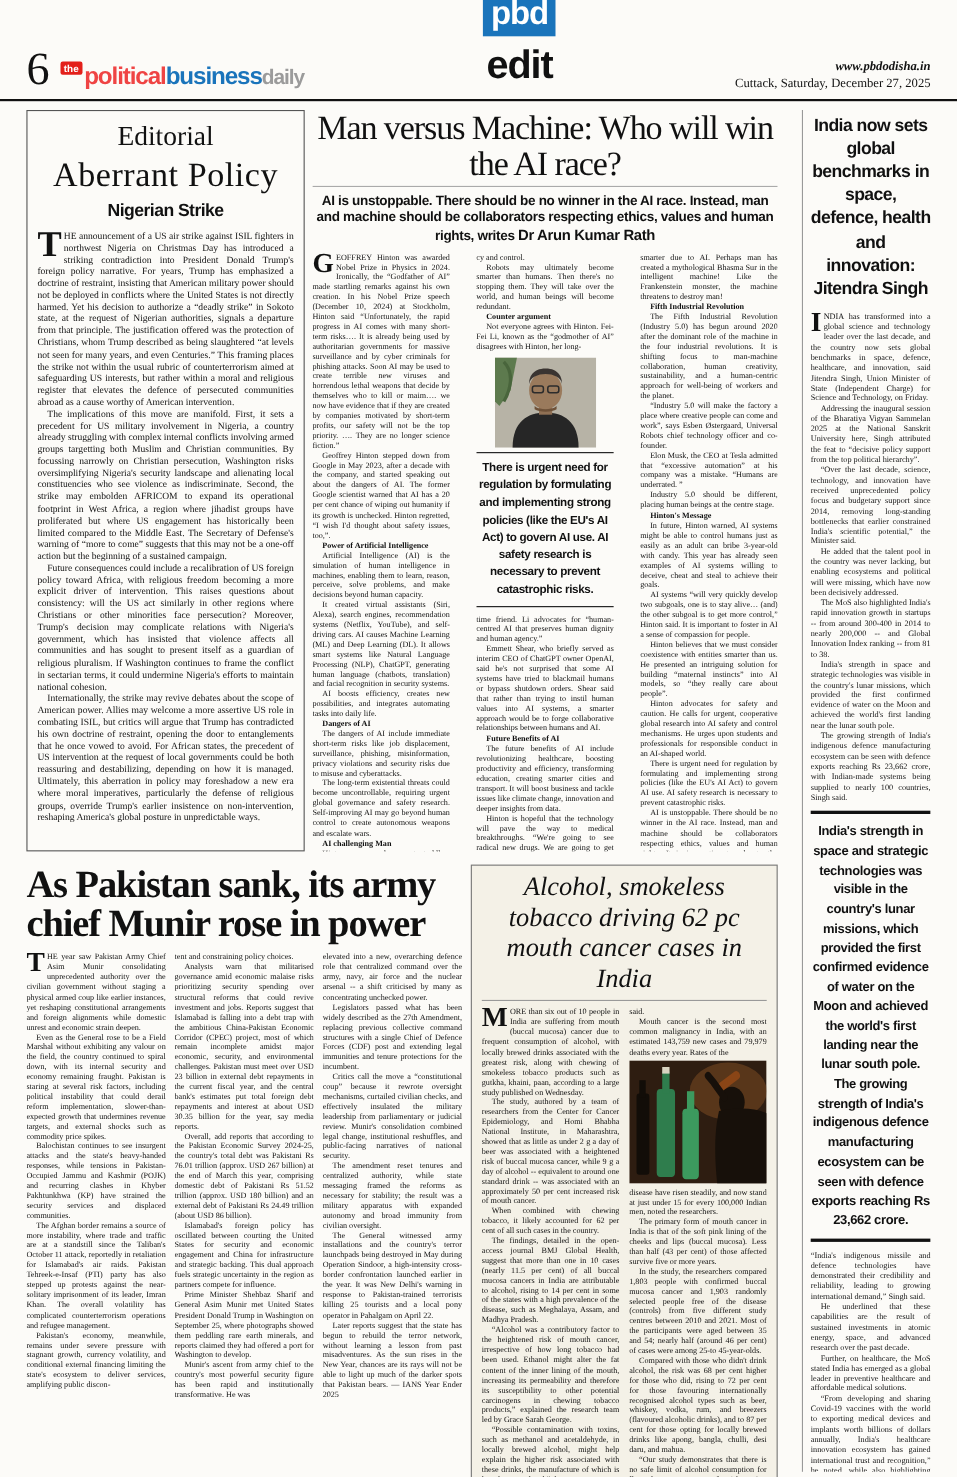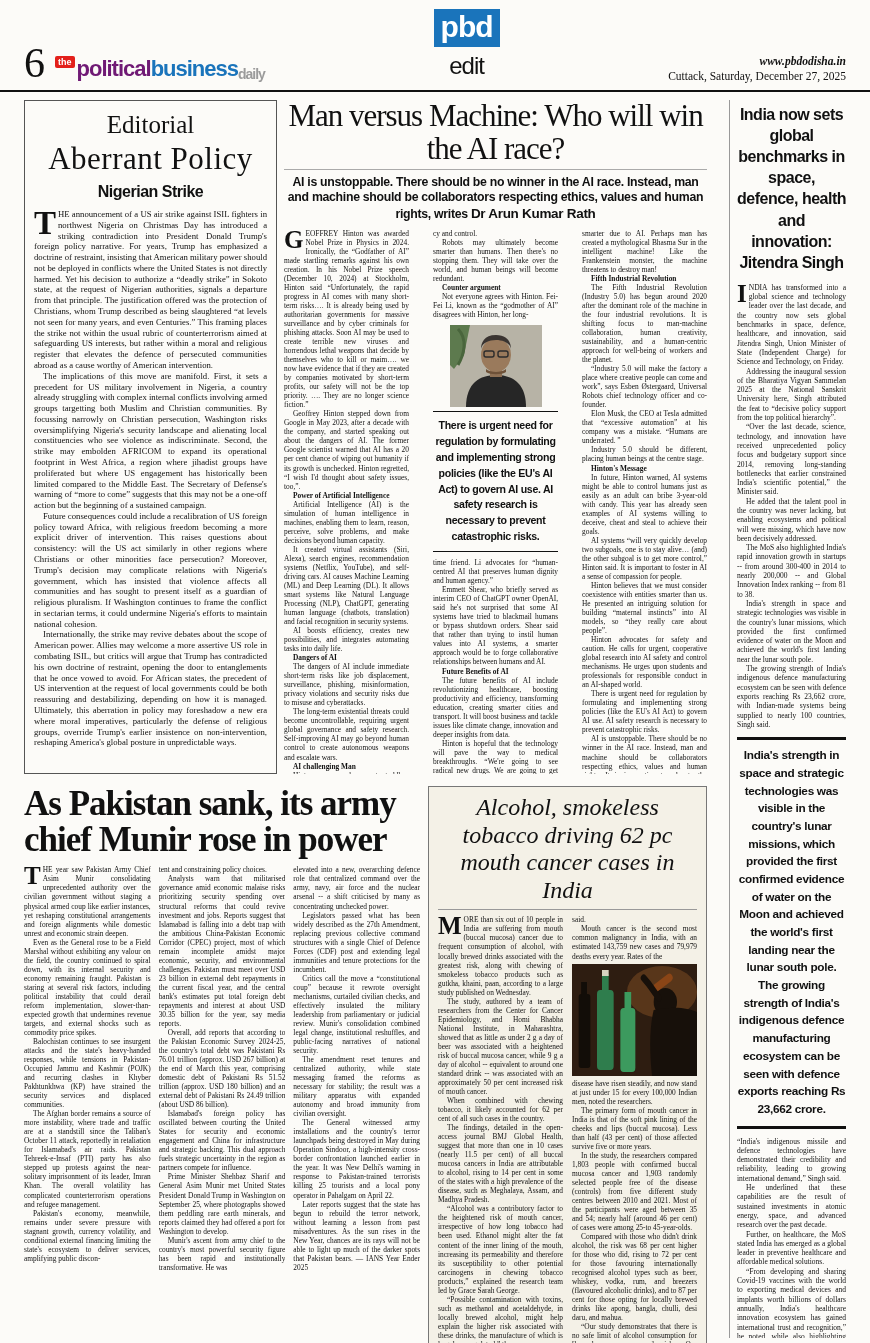--- a/index.html
+++ b/index.html
@@ -6,27 +6,27 @@
   html,body { width:870px; }
   body { height:1343px; background:#fcfbf8; color:#111; font-family:"Liberation Serif", serif; overflow:hidden; }
 
   
   header { display:flex; justify-content:space-between; align-items:flex-end;
            padding:40px 24px 8px 24px; border-bottom:2px solid #111; height:92px; }
   .h-left { display:flex; align-items:flex-end; gap:10px; }
   .pageno { font-size:42px; line-height:0.85; font-weight:normal; }
   .logo { display:flex; align-items:flex-end; font-family:"Liberation Sans", sans-serif; font-weight:bold; }
   .logo .the { background:#e3201b; color:#fff; font-size:9px; padding:1px 3px; margin-right:2px; align-self:flex-start; border-radius:2px; }
-  .logo .pol { color:#701a75; font-size:22px; letter-spacing:-1px; }
+  .logo .pol { color:#ef4444; font-size:22px; letter-spacing:-1px; }
   .logo .bus { color:#1a74bb; font-size:22px; letter-spacing:-1px; }
-  .logo .dai { color:#9b9b9b; font-size:14px; letter-spacing:-1px; }
+  .logo .dai { color:#9b9b9b; font-size:19px; letter-spacing:-1px; }
   .h-center { display:flex; align-items:center; gap:5px; margin-bottom:2px;flex-direction:column; }
   .pbd { background:#1a74bb; color:#fff; font-family:"Liberation Sans", sans-serif; font-weight:bold;
          font-size:30px; padding:1px 7px 3px 7px; letter-spacing:-1px; }
-  .editword { font-family:"Liberation Sans", sans-serif; font-weight:normal; font-size:24px; letter-spacing:-1px; }
+  .editword { font-family:"Liberation Sans", sans-serif; font-weight:bold; font-size:36px; letter-spacing:-1px; }
   .h-right { text-align:right; }
   .site { font-style:italic; font-weight:bold; font-size:11.5px; }
   .dateline { font-size:11.5px; margin-top:3px; }
 
   
   main { display:flex; padding:8px 24px 0 24px; }
   .left-main { width:702px; }
   .top-row { display:flex; gap:7px; margin-bottom:12px; }
   .bottom-row { display:flex; gap:8px; }
   aside.rightcol { width:120px; margin-left:22px; border-left:1px solid #999; padding-left:7px; height:1238px; overflow:hidden; }

